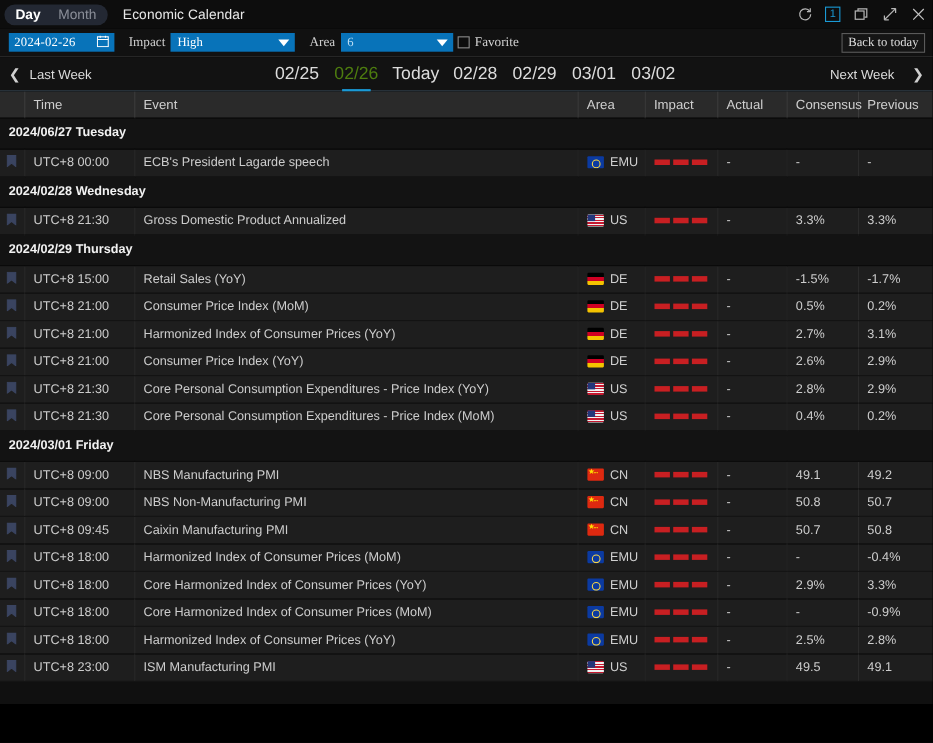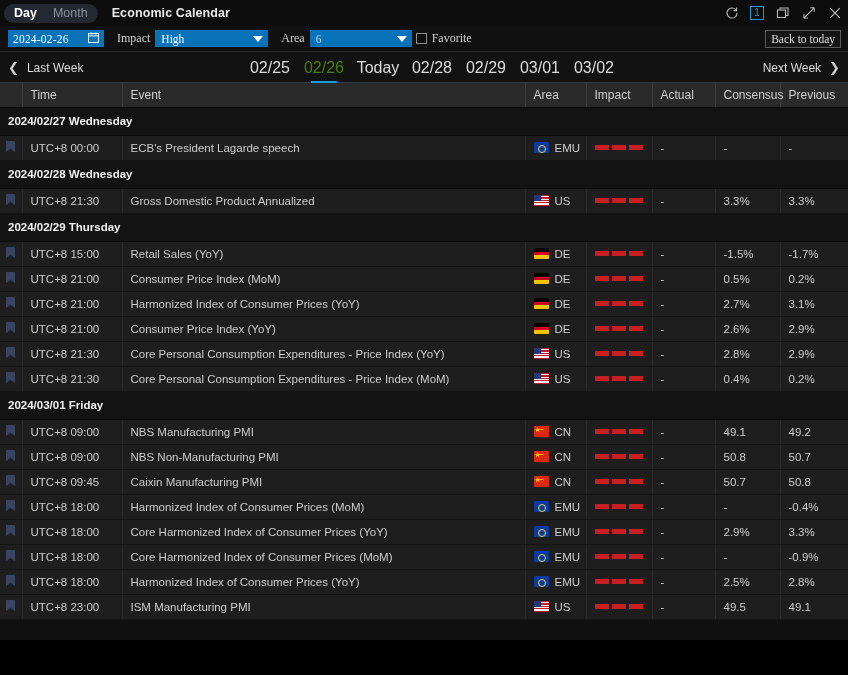--- a/index.html
+++ b/index.html
@@ -22,21 +22,21 @@
     background: #232833; border-radius: 11px; height: 19px;
     padding: 0 2px;
   }
   .viewtoggle .vt {
     padding: 0 8px; height: 17px; line-height: 17px;
     font-size: 12.5px; border-radius: 9px; cursor: pointer;
     color: #8b8f99;
   }
   .viewtoggle .vt.active { color: #ffffff; font-weight: bold; }
   .apptitle {
-    margin-left: 14px; color: #e8e8e8; font-size: 12.5px; font-weight: bold;
+    margin-left: 14px; color: #e8e8e8; font-size: 12.5px; font-weight: normal;
     letter-spacing: .1px;
   }
   .winbtns {
     position: absolute; right: 6px; top: 0; height: 26px;
     display: flex; align-items: center; gap: 11px;
   }
   .winbtns .wb { width: 15px; height: 15px; display: flex;
     align-items: center; justify-content: center; cursor: pointer; }
   .wb svg { display: block; }
   .pagebadge {
@@ -87,21 +87,21 @@
   
   .weeknav {
     height: 31px; background: #121212; display: flex; align-items: center;
     position: relative; border-bottom: 1px solid #2d3a44;
   }
   .wk-left, .wk-right {
     display: flex; align-items: center; cursor: pointer; color: #dcdcdc;
     font-size: 12px; position: absolute; top: 0; height: 31px;
   }
   .wk-left { left: 8px; gap: 8px; }
-  .wk-right { right: 8px; gap: 8px; text-align: right; }
+  .wk-right { right: 8px; gap: 16px; text-align: right; }
   .chev { font-size: 13px; color: #cfcfcf; line-height: 1; }
   .daytabs {
     position: absolute; left: 243px; top: 0; height: 31px;
     display: flex; align-items: stretch; gap: 0;
   }
   .daytab {
     width: 54px; display: flex; align-items: center; justify-content: center;
     font-size: 16px; color: #dcdcdc; cursor: pointer; position: relative;
   }
   .daytab.active { color: #4d7c0f; }
@@ -297,21 +297,21 @@
         <th>Event</th>
         <th>Area</th>
         <th>Impact</th>
         <th>Actual</th>
         <th>Consensus</th>
         <th>Previous</th>
       </tr>
     </thead>
     <tbody>
         <tr class="grouprow">
-          <td colspan="8">2024/02/27 Wednesday</td>
+          <td colspan="8">2024/06/27 Tuesday</td>
         </tr>
         <tr class="datarow">
           <td class="c0"><span class="bookmark"><svg width="9" height="11" viewBox="0 0 9 11">
                 <path d="M0.5 0.5h8v10L4.5 7.3 0.5 10.5z" fill="#3a4460" stroke="#3a4460"></path>
               </svg></span></td>
           <td>UTC+8 00:00</td>
           <td>ECB's President Lagarde speech</td>
           <td>
             <span class="areacell">
               <span class="flag flag-emu"></span>

